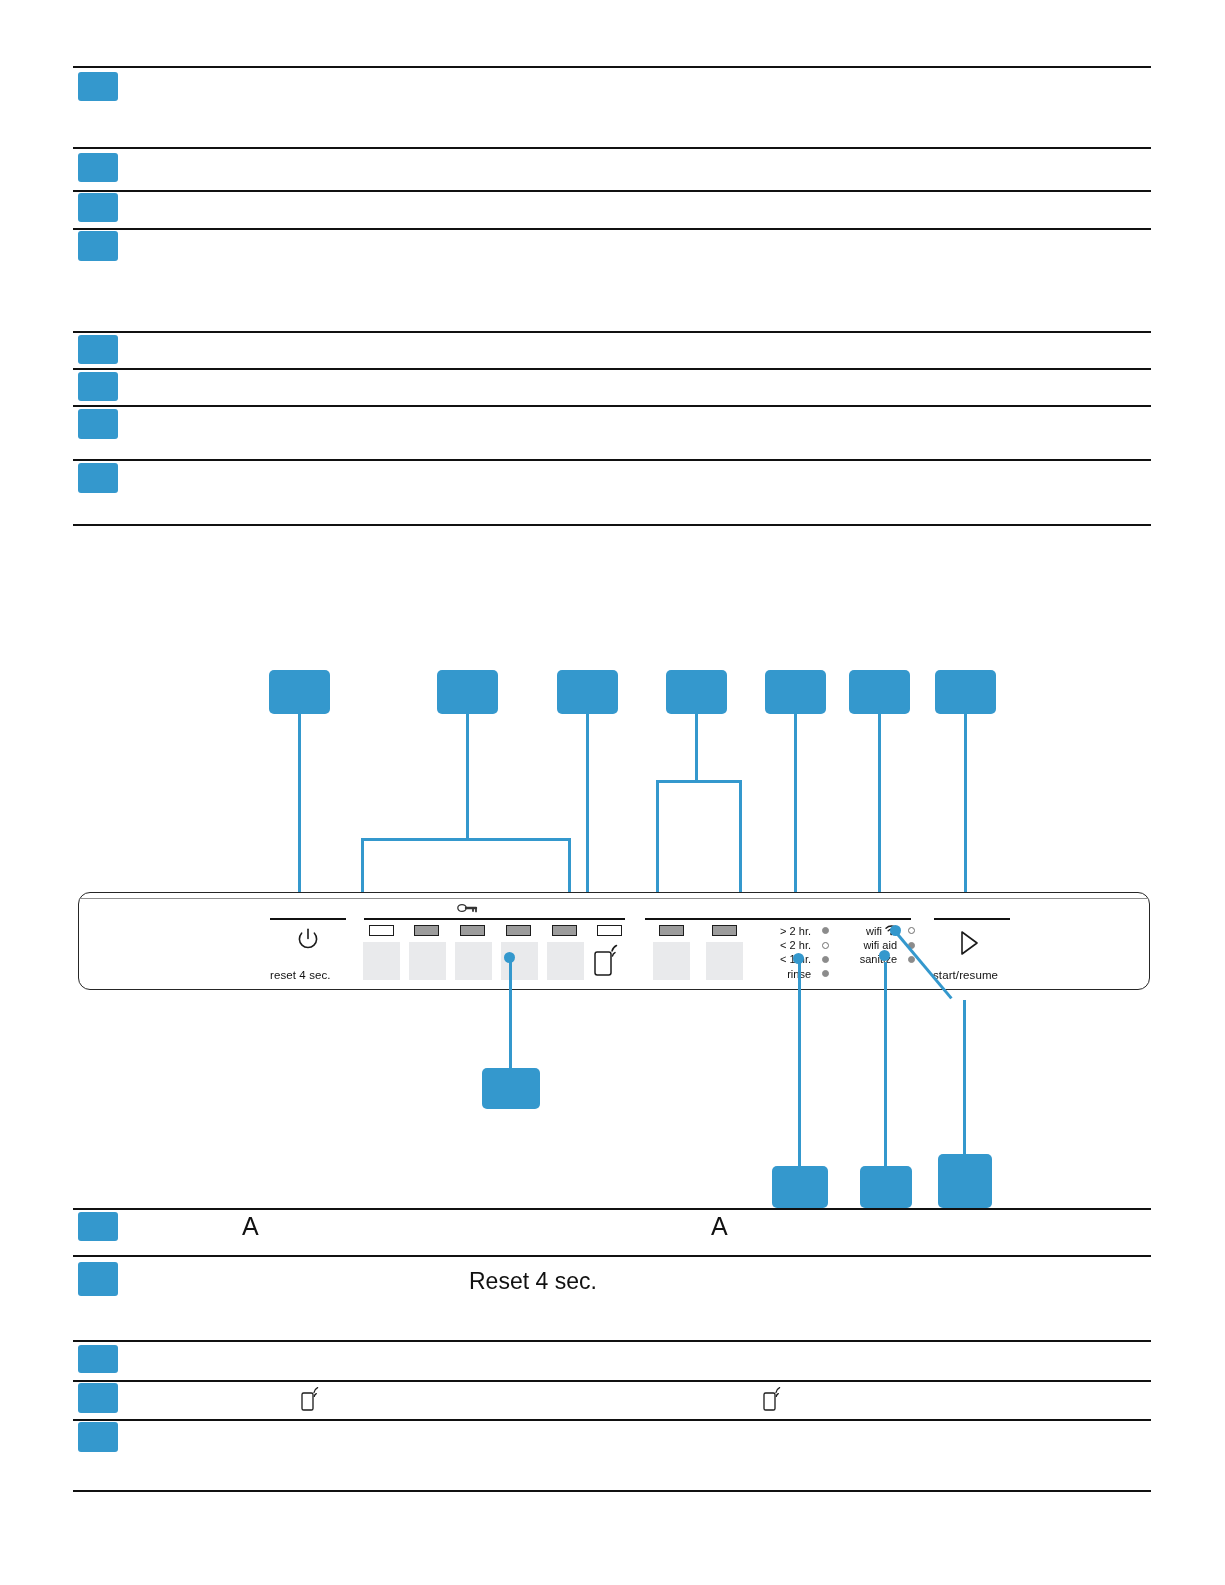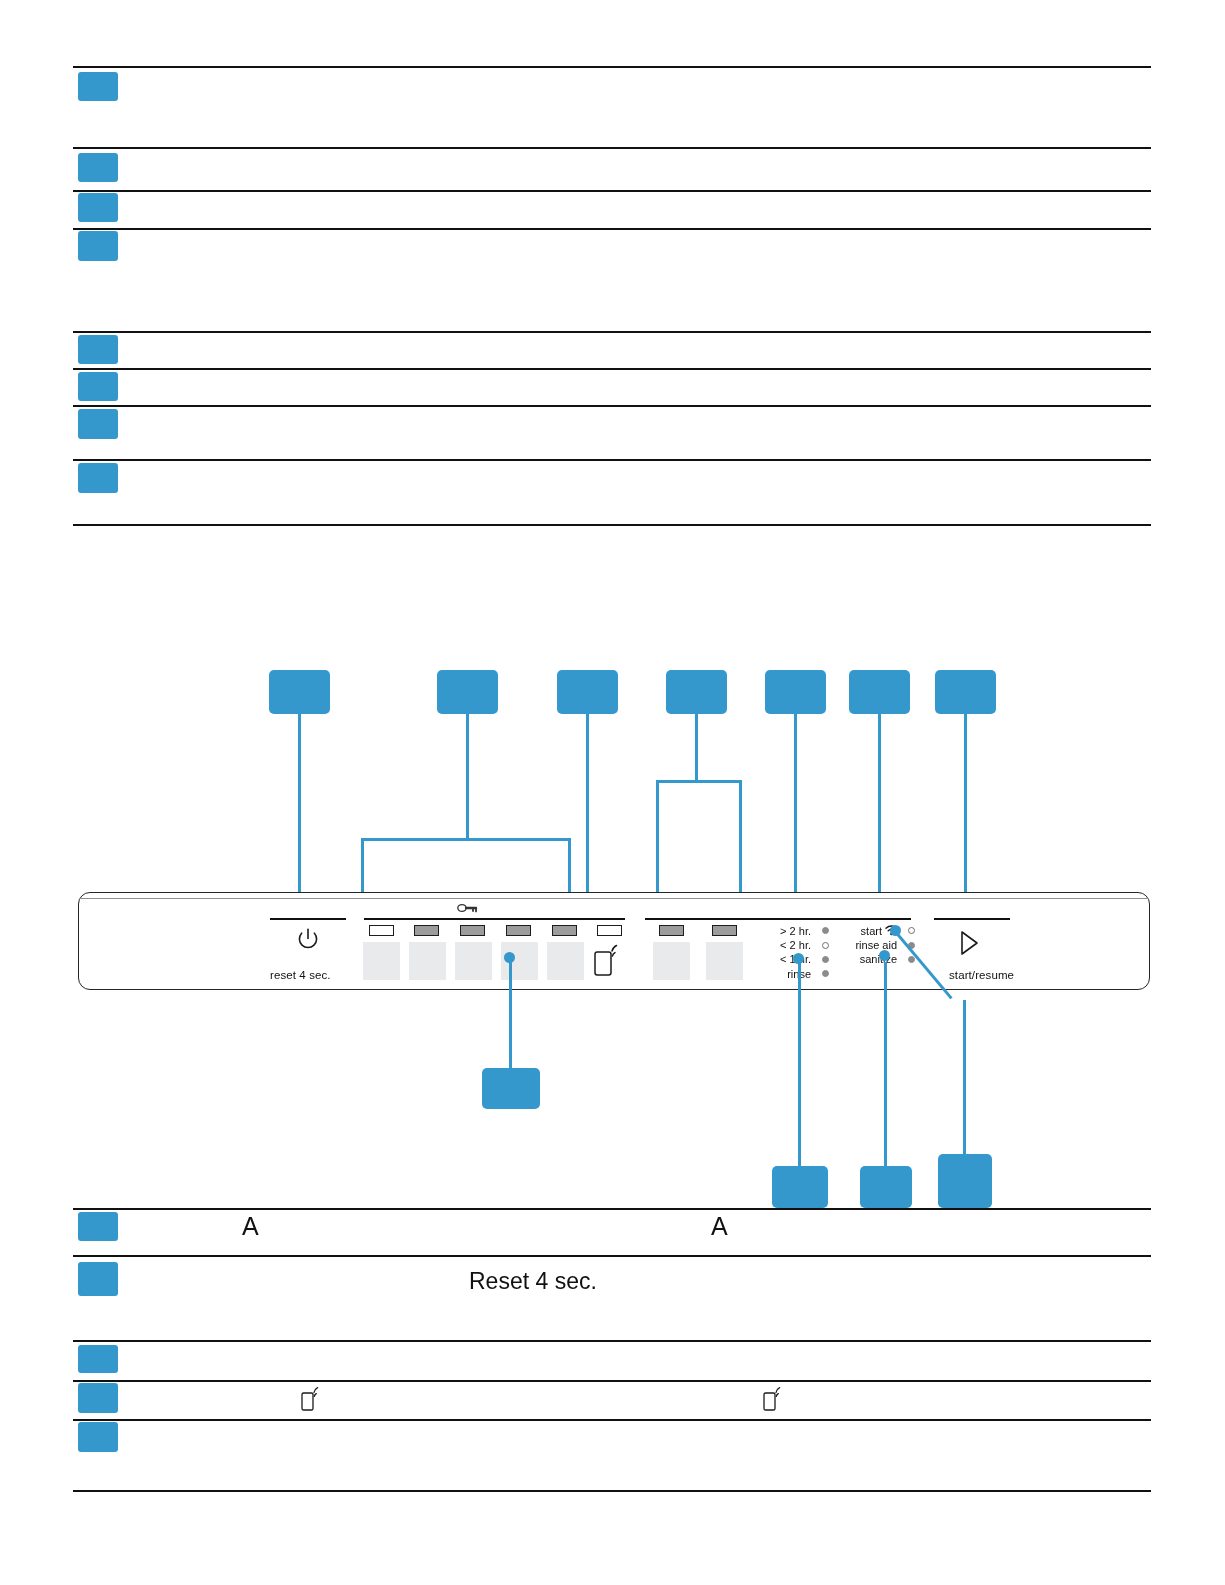--- a/index.html
+++ b/index.html
@@ -180,46 +180,46 @@
         <span class="led on" style="right:0px;top:3.4px;"></span>
       </span>
       <span class="statrow">
         <span style="position:absolute;right:18px;">rinse</span>
         <span class="led on" style="right:0px;top:3.4px;"></span>
       </span>
     </div>
 
     <div class="statcol" style="left:730px;top:31px;width:106px;">
       <span class="statrow">
-        <span style="position:absolute;right:33px;">start</span>
+        <span style="position:absolute;right:33px;">wifi</span>
         <span class="wifiico" style="position:absolute;right:17px;top:1px;">
           <svg width="13" height="11" viewBox="0 0 13 11">
             <path d="M1 3.2 A8 8 0 0 1 12 3.2" fill="none" stroke="#1b1b1b" stroke-width="1.4" stroke-linecap="round"></path>
             <path d="M3.2 5.7 A5 5 0 0 1 9.8 5.7" fill="none" stroke="#1b1b1b" stroke-width="1.4" stroke-linecap="round"></path>
             <circle cx="6.5" cy="8.9" r="1.3" fill="#1b1b1b"></circle>
           </svg>
         </span>
         <span class="led off" style="right:0px;top:3.4px;"></span>
       </span>
       <span class="statrow">
-        <span style="position:absolute;right:18px;">rinse aid</span>
+        <span style="position:absolute;right:18px;">wifi aid</span>
         <span class="led on" style="right:0px;top:3.4px;"></span>
       </span>
       <span class="statrow">
         <span style="position:absolute;right:18px;">sanitize</span>
         <span class="led on" style="right:0px;top:3.4px;"></span>
       </span>
     </div>
 
     <div class="playico" style="left:880px;top:36px;">
       <svg width="22" height="28" viewBox="0 0 22 28">
         <path d="M3 3 L18 14 L3 25 Z" fill="none" stroke="#1b1b1b" stroke-width="1.6" stroke-linejoin="round"></path>
       </svg>
     </div>
-    <div class="caption" style="left:854px;top:76px;padding-left:16px;">start/resume</div>
+    <div class="caption" style="left:854px;top:76px;">start/resume</div>
 
   </div>
 
   <div class="callout" style="left:482px;top:1068px;width:58px;height:41px;"></div>
   <div class="leader leader-v" style="left:509px;top:962px;height:108px;"></div>
   <div class="dot" style="left:504px;top:952px;"></div>
 
   <div class="callout" style="left:772px;top:1166px;width:56px;height:42px;"></div>
   <div class="leader leader-v" style="left:798px;top:962px;height:206px;"></div>
   <div class="dot" style="left:793px;top:953px;"></div>

